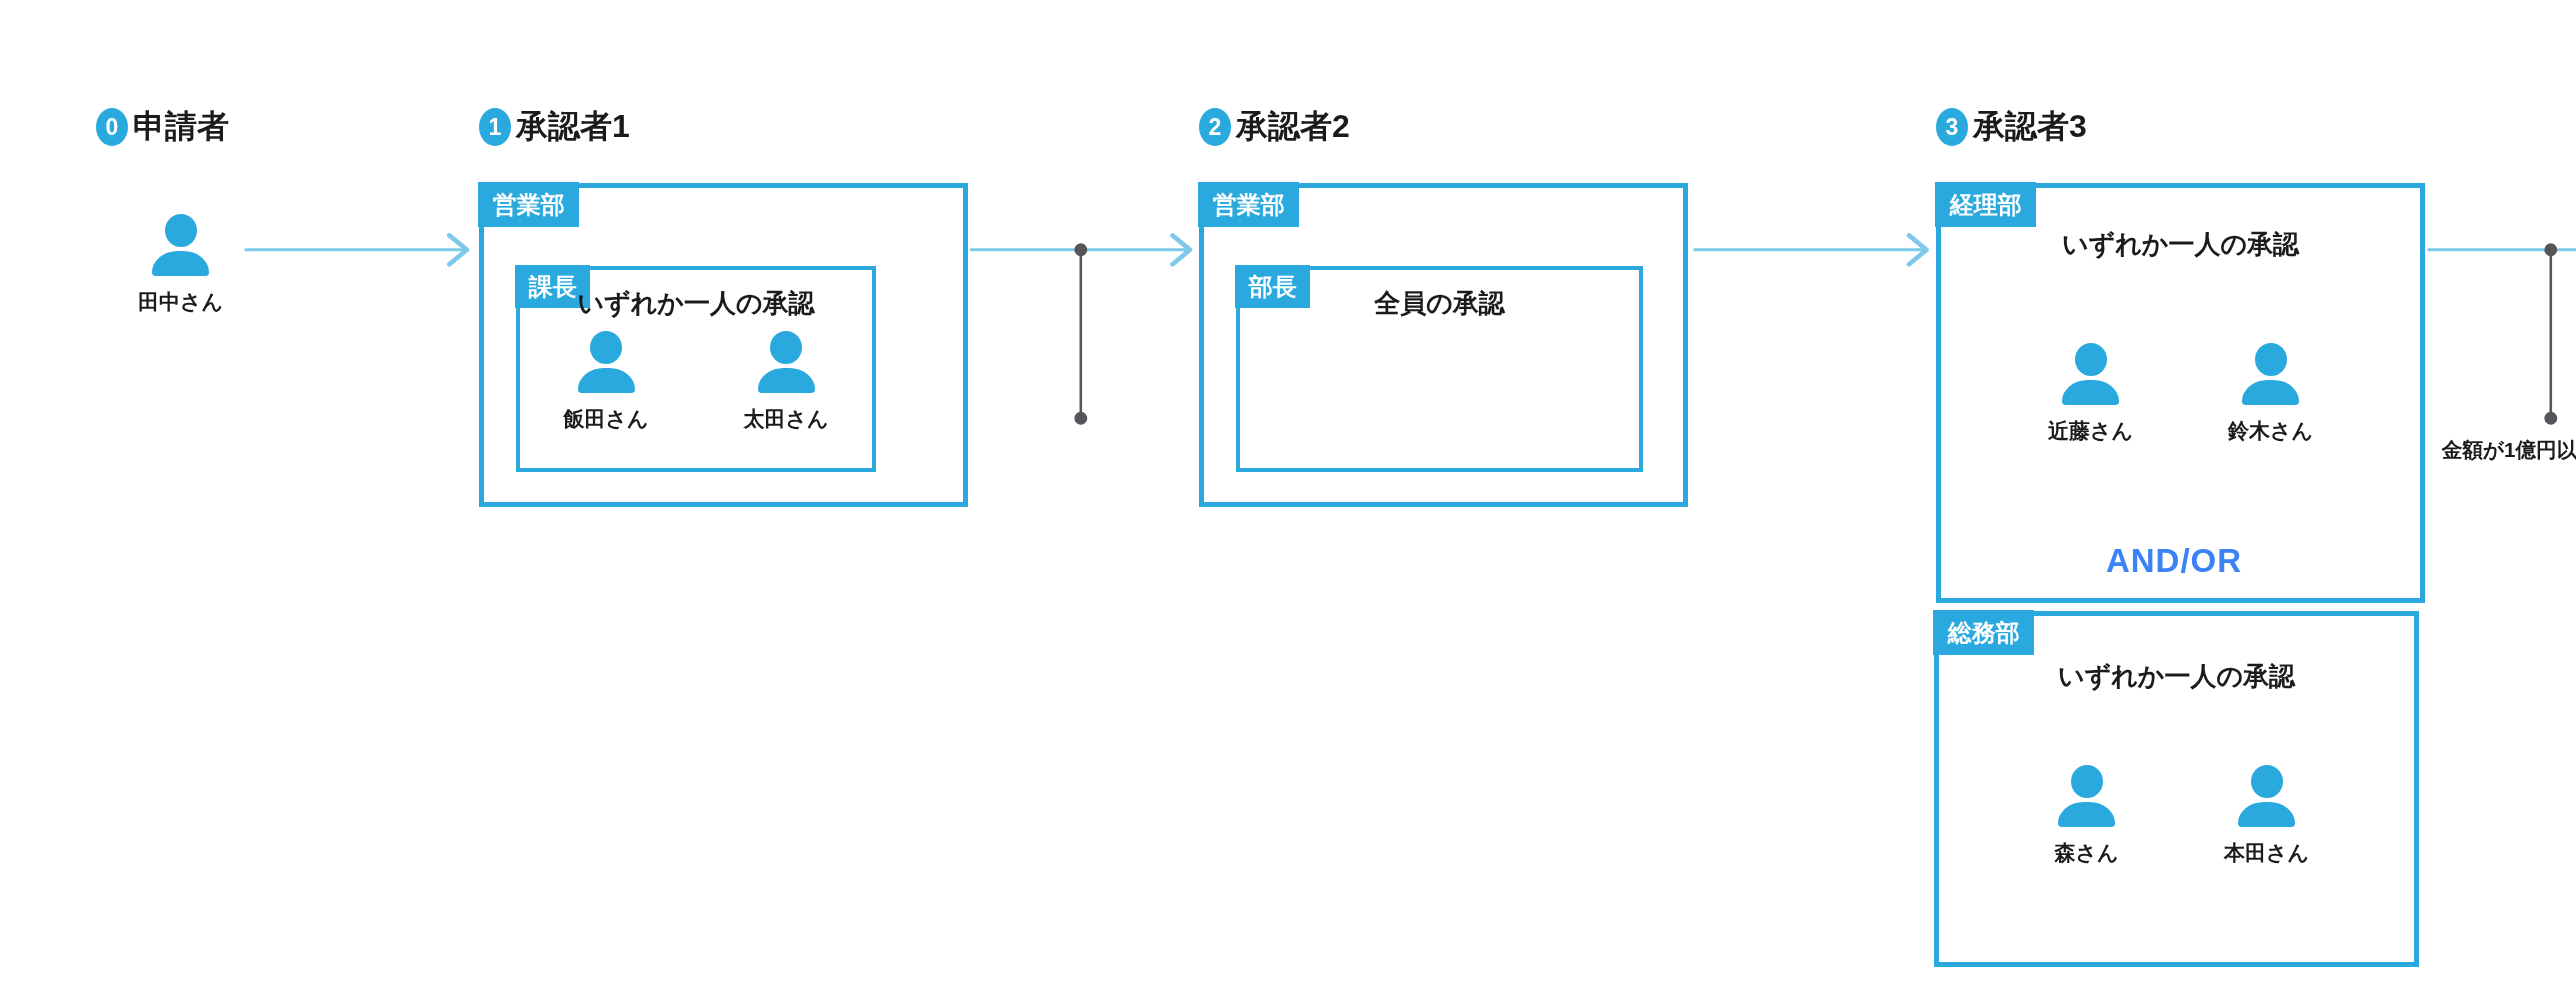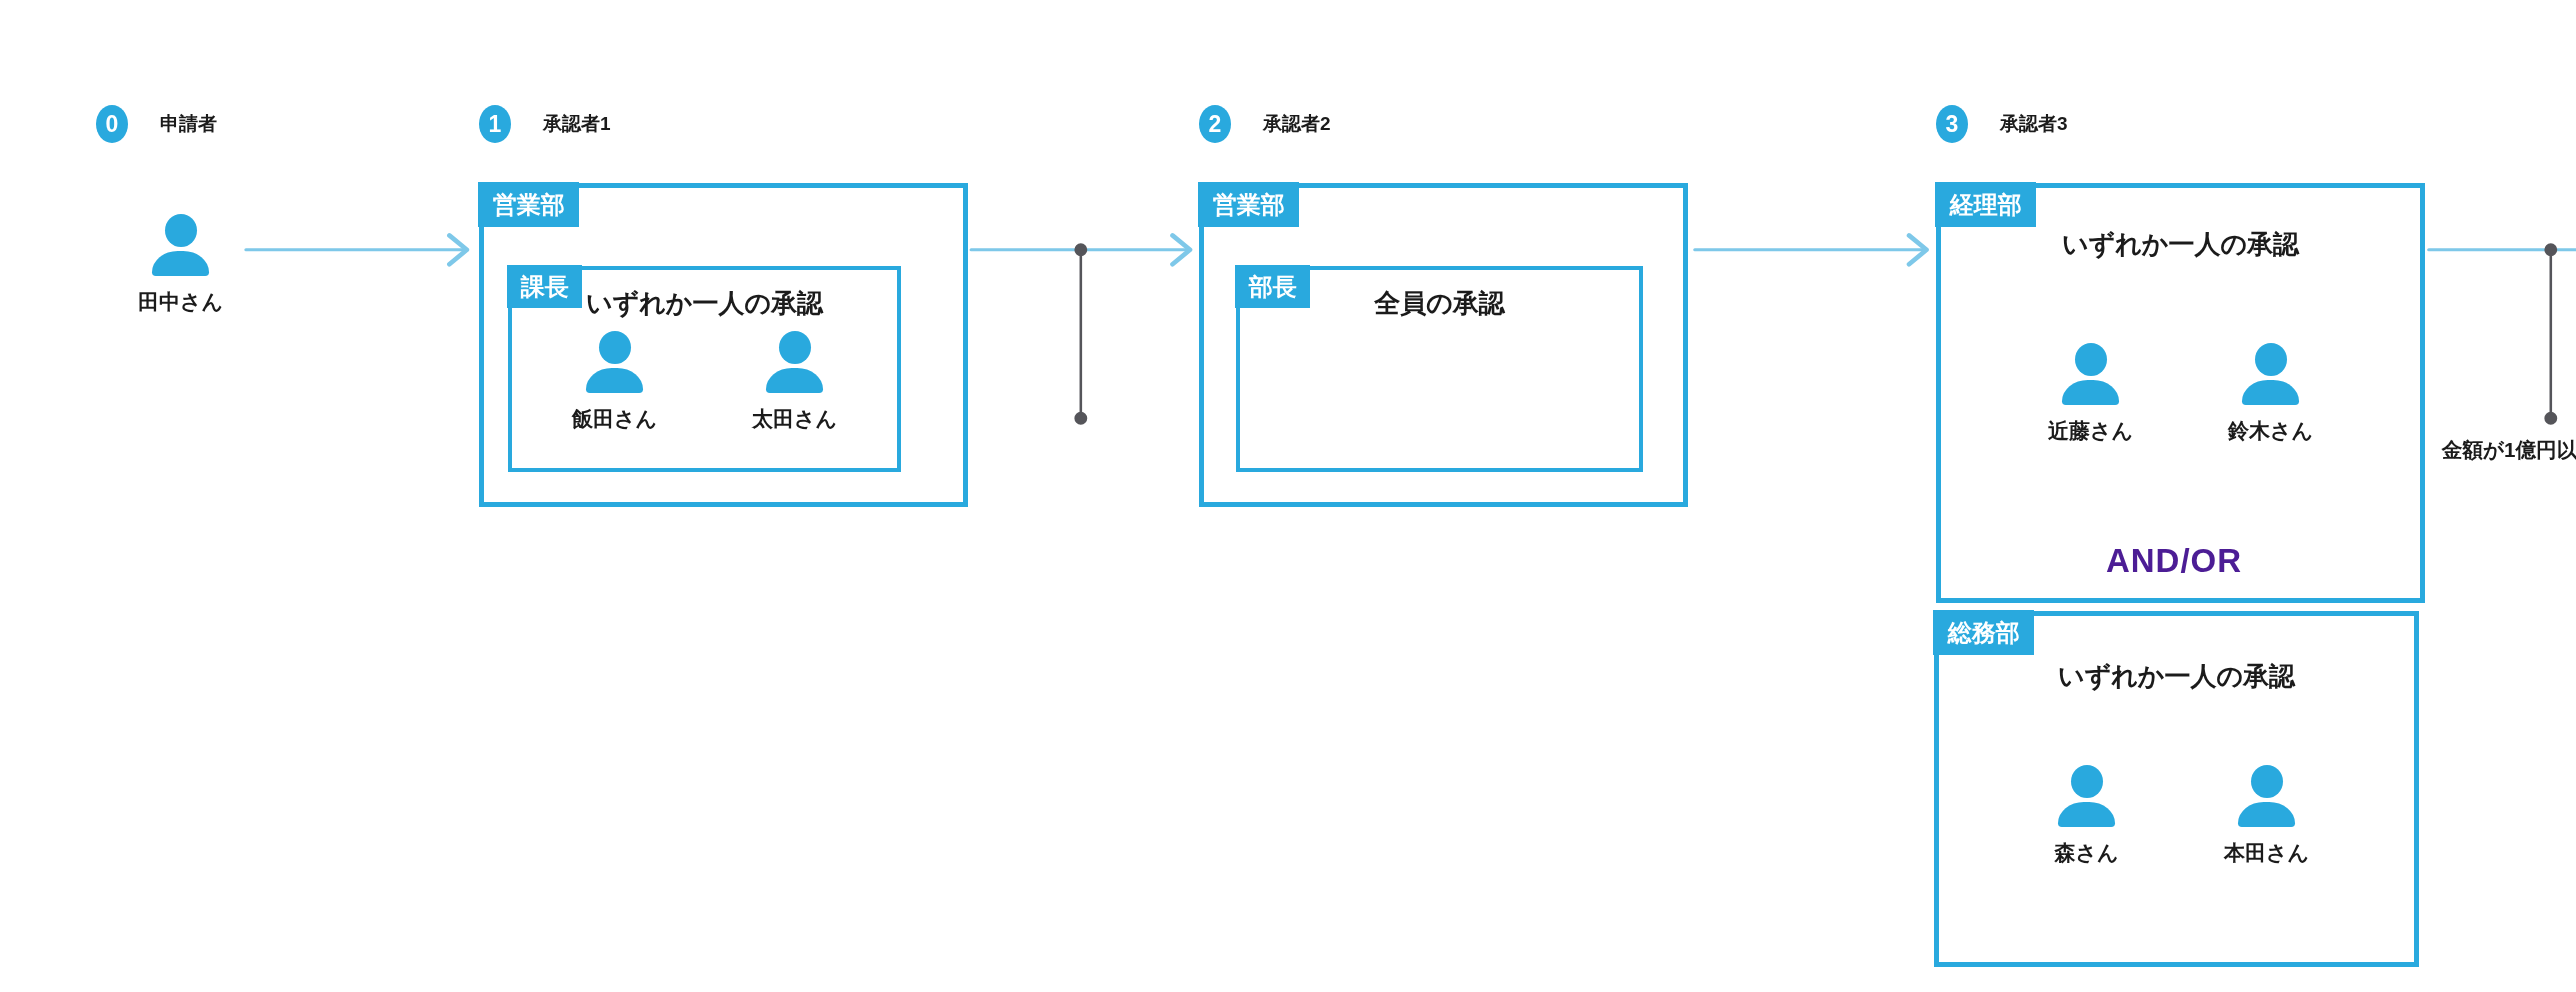--- a/index.html
+++ b/index.html
@@ -13,21 +13,21 @@
   }
   
   .step{position:absolute;top:105px;display:flex;align-items:center;}
   .badge{
     width:32px;height:38px;border-radius:50%;
     background:#29a9de;color:#ffffff;
     font-size:23px;font-weight:bold;
     display:flex;align-items:center;justify-content:center;
     flex:0 0 auto;
   }
-  .step-label{margin-left:32px;font-size:19px;font-weight:bold;white-space:nowrap;}
+  .step-label{margin-left:5px;font-size:32px;font-weight:bold;white-space:nowrap;}
   
   .dept-box{
     position:absolute;box-sizing:border-box;
     border:5.7px solid #29a9de;background:#ffffff;
   }
   .tab{
     position:absolute;top:-5.7px;left:-5.7px;
     background:#29a9de;color:#ffffff;
     height:45px;line-height:45px;
     font-size:24px;font-weight:bold;
@@ -55,21 +55,21 @@
   }
   .p-name{margin-top:12.4px;font-size:21px;font-weight:600;white-space:nowrap;}
   
   .cond{
     position:absolute;top:436px;width:412px;text-align:center;
     font-size:20.6px;font-weight:bold;white-space:nowrap;
   }
   .andor{
     position:absolute;left:2071px;top:542px;width:206px;
     text-align:center;font-size:33px;font-weight:bold;
-    color:#4c1d95;letter-spacing:1px;
+    color:#3b82f6;letter-spacing:1px;
   }
   .arrows{position:absolute;left:0;top:0;pointer-events:none;}
 </style>
 </head>
 <body>
 
 <div class="canvas">
 
   <svg class="arrows" width="3337" height="992" viewBox="0 0 6478 1926">
     <g stroke="#7ec8e9" stroke-width="6" fill="none" stroke-linecap="round" stroke-linejoin="round">
@@ -110,21 +110,21 @@
   </div>
 
   <div class="person" style="position:absolute;left:142px;top:214px">
     <div class="p-head"></div>
     <div class="p-body"></div>
     <div class="p-name">田中さん</div>
   </div>
 
   <div class="dept-box" style="left:479px;top:183px;width:489px;height:324px">
     <div class="tab">営業部</div>
-    <div class="inner-box" style="left:24px;top:78px;width:393px;height:206px">
+    <div class="inner-box" style="left:32px;top:78px;width:360px;height:206px">
       <div class="tab">課長</div>
       <div class="rule" style="top:15.5px">いずれか一人の承認</div>
       <div class="members" style="top:61px">
         <div class="person">
           <div class="p-head"></div>
           <div class="p-body"></div>
           <div class="p-name">飯田さん</div>
         </div>
         <div class="person">
           <div class="p-head"></div>

